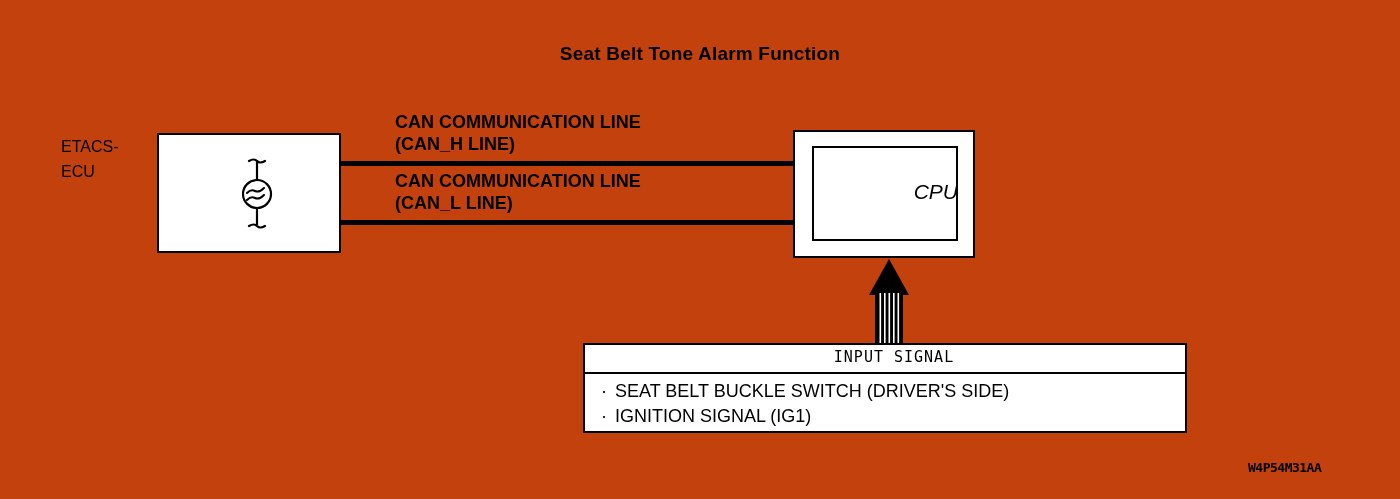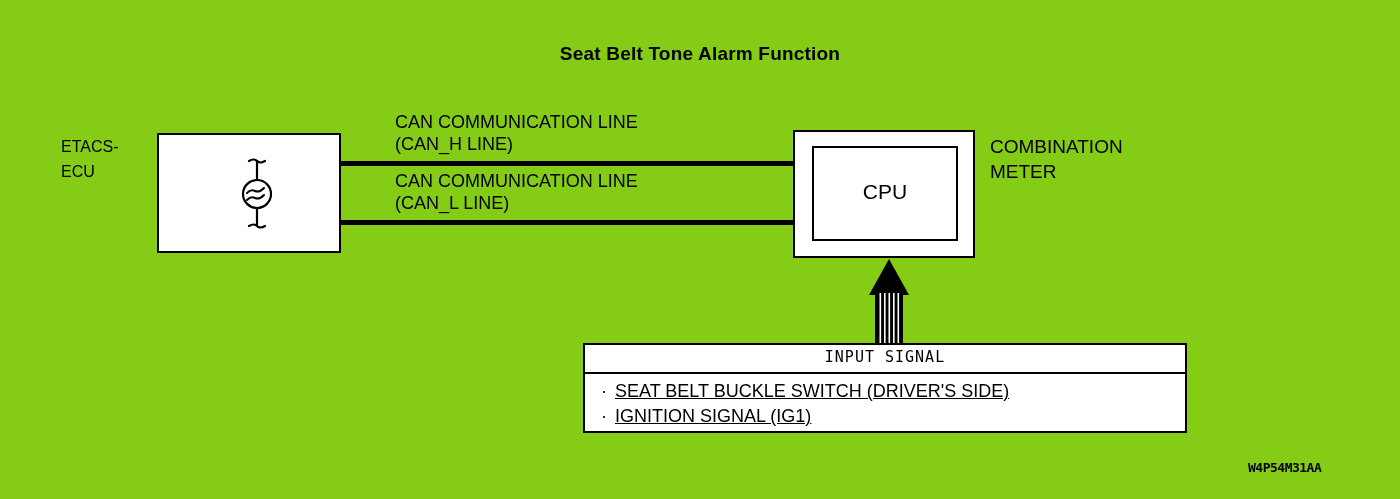--- a/index.html
+++ b/index.html
@@ -4,21 +4,21 @@
 <style>
   html, body {
     margin: 0;
     padding: 0;
     background: #ffffff;
   }
   #page {
     position: relative;
     width: 1400px;
     height: 499px;
-    background: #84cc16;
+    background: #c2410c;
     font-family: "Liberation Sans", sans-serif;
     color: #000000;
     overflow: hidden;
   }
 
   
   .title {
     position: absolute;
     left: 0;
     top: 43px;
@@ -76,20 +76,21 @@
     background: #000000;
   }
   #can-h-line { left: 340px; top: 161px; width: 473px; }
   #can-l-line { left: 340px; top: 220px; width: 473px; }
 
   .can-label {
     position: absolute;
     font-size: 18px;
     line-height: 22px;
     white-space: pre;
+    font-weight: bold;
   }
   #can-h-label { left: 395px; top: 111px; }
   #can-l-label { left: 395px; top: 170px; }
 
   
   #meter-outer {
     left: 793px;
     top: 130px;
     width: 182px;
     height: 128px;
@@ -98,23 +99,24 @@
     left: 812px;
     top: 146px;
     width: 146px;
     height: 95px;
   }
   #cpu-label {
     position: absolute;
     left: 812px;
     top: 180px;
     width: 146px;
-    text-align: center;
+    text-align: right;
     font-size: 21px;
     white-space: nowrap;
+    font-style: italic;
   }
   #meter-label {
     position: absolute;
     left: 990px;
     top: 134px;
     font-size: 19px;
     line-height: 25px;
     white-space: pre;
   }
 
@@ -145,29 +147,30 @@
   #input-header {
     position: absolute;
     left: 583px;
     top: 348px;
     width: 604px;
     text-align: center;
     font-family: "DejaVu Sans Mono", monospace;
     font-size: 15px;
     letter-spacing: 1px;
     white-space: nowrap;
+    padding-left: 9px;
   }
   #input-list {
     position: absolute;
     left: 601px;
     top: 379px;
     font-size: 18px;
     line-height: 25px;
   }
-  .input-item { white-space: nowrap; text-decoration: underline; }
+  .input-item { white-space: nowrap; }
   .bullet { display: inline-block; width: 14px; }
 
   
   #fig-code {
     position: absolute;
     left: 1248px;
     top: 460px;
     font-family: "DejaVu Sans Mono", monospace;
     font-size: 13px;
     font-weight: bold;
@@ -204,21 +207,20 @@
 
   <div id="can-h-label" class="can-label">CAN COMMUNICATION LINE<br>(CAN_H LINE)</div>
   <div id="can-h-line" class="can-line"></div>
 
   <div id="can-l-label" class="can-label">CAN COMMUNICATION LINE<br>(CAN_L LINE)</div>
   <div id="can-l-line" class="can-line"></div>
 
   <div id="meter-outer" class="box"></div>
   <div id="meter-inner" class="box-thin"></div>
   <div id="cpu-label">CPU</div>
-  <div id="meter-label">COMBINATION<br>METER</div>
 
   <div id="input-arrow">
     <svg width="62" height="86" viewBox="0 0 62 86" xmlns="http://www.w3.org/2000/svg">
 
       <polygon points="31,1 51,37 11,37" fill="#000"></polygon>
 
       <rect x="17" y="35" width="28" height="51" fill="#000"></rect>
       <rect x="21.5" y="35" width="1.6" height="51" fill="#fff"></rect>
       <rect x="26.0" y="35" width="1.6" height="51" fill="#fff"></rect>
       <rect x="30.5" y="35" width="1.6" height="51" fill="#fff"></rect>

